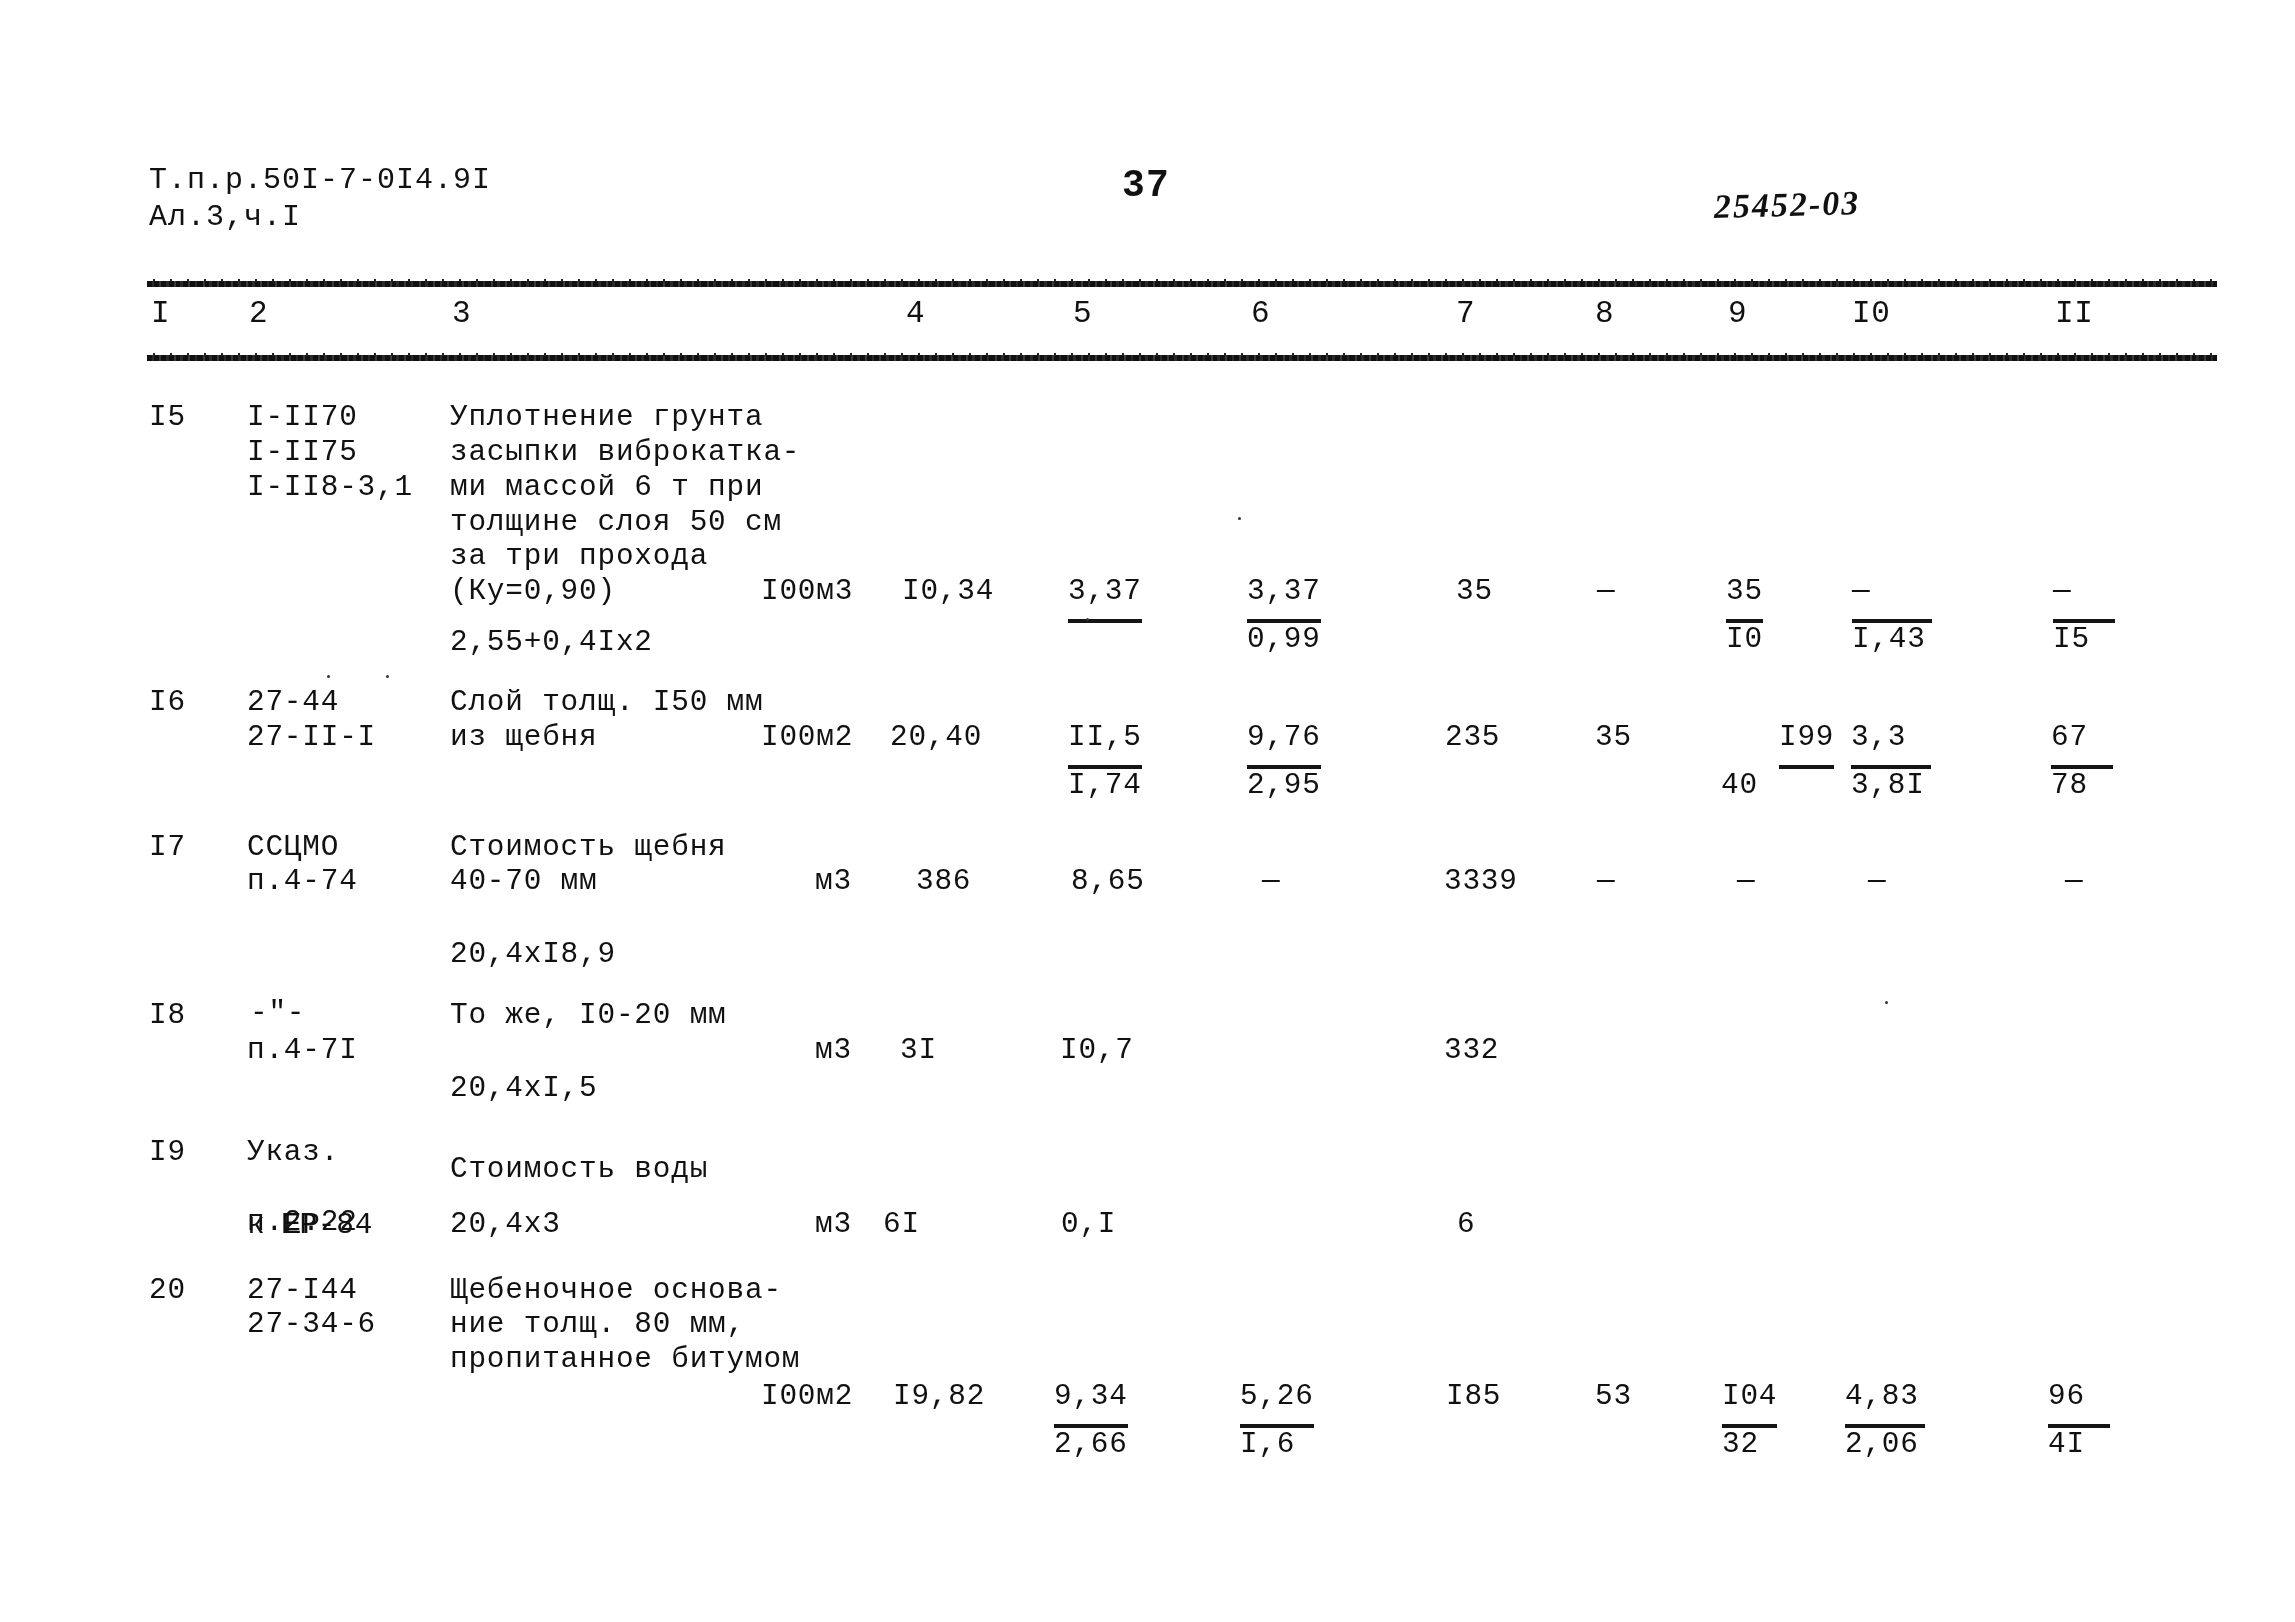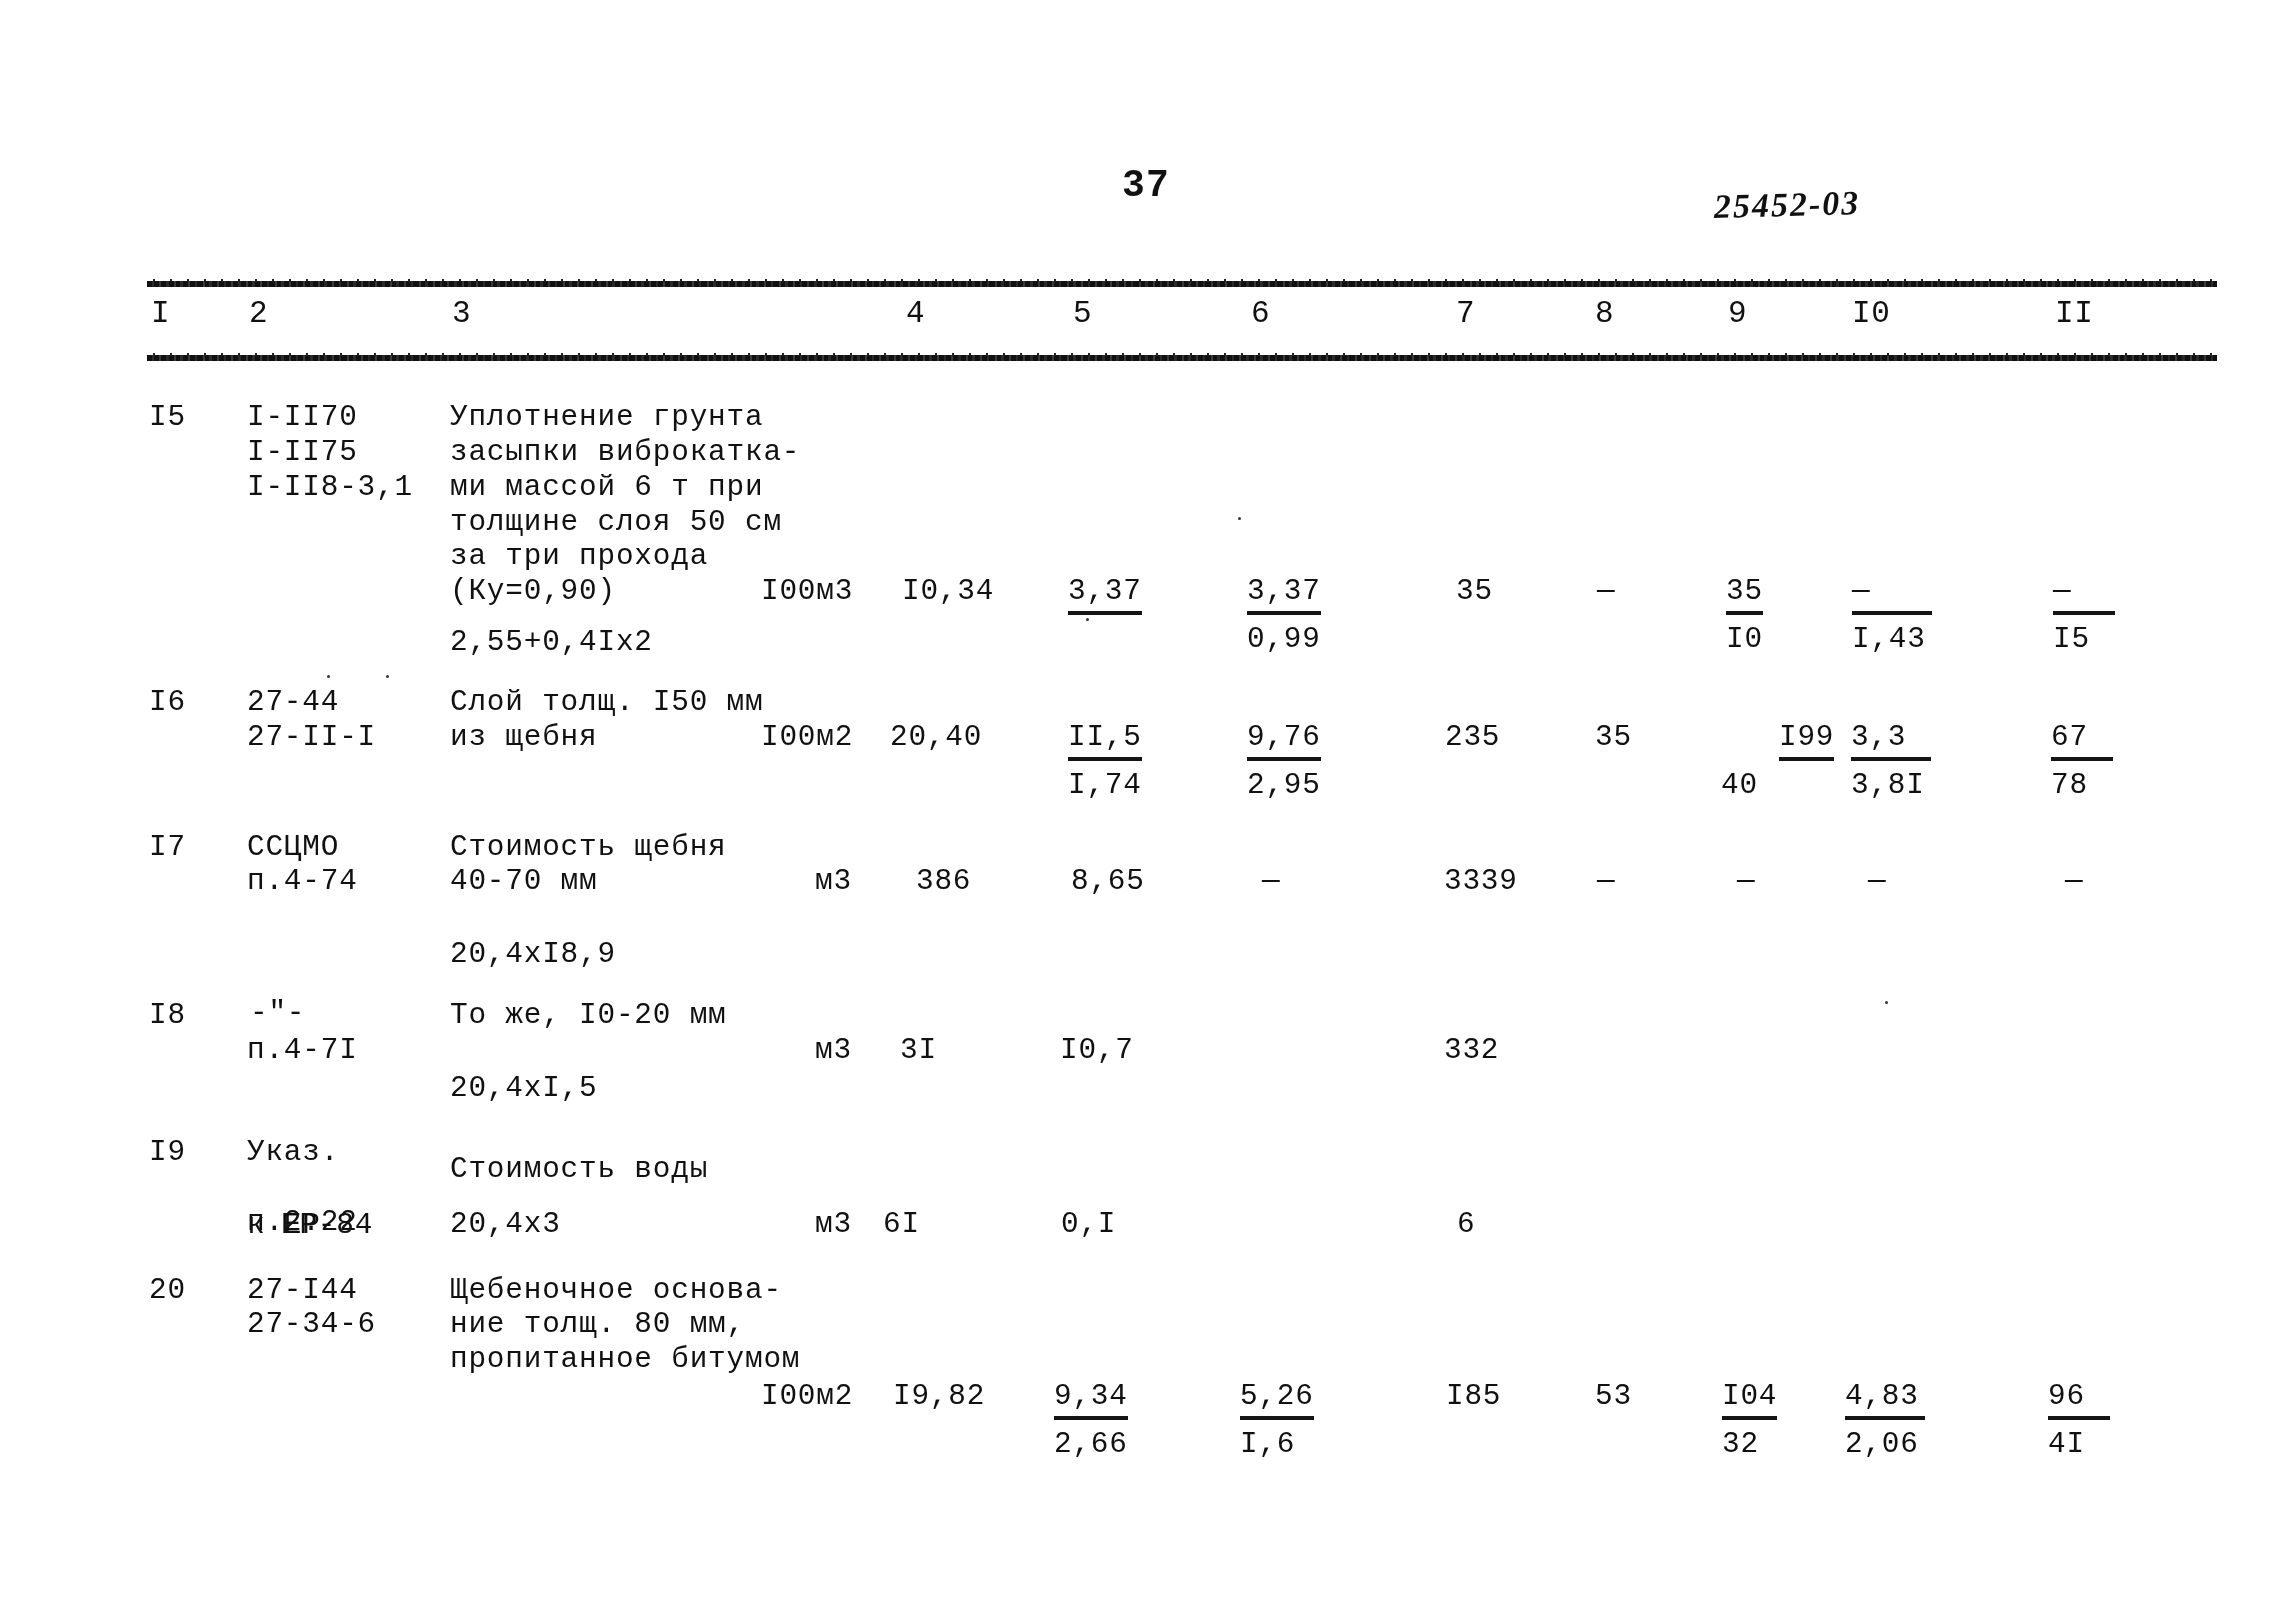--- a/index.html
+++ b/index.html
@@ -104,21 +104,21 @@
     letter-spacing: 0.8px;
     white-space: nowrap;
   }
   
   .frac-top {
     position: absolute;
     font-size: 29.4px;
     line-height: 35px;
     letter-spacing: 0.8px;
     white-space: nowrap;
-    padding-bottom: 2px;
+    padding-bottom: 10px;
     border-bottom: 4.6px solid #151515;
   }
   .frac-bot {
     position: absolute;
     font-size: 29.4px;
     line-height: 35px;
     letter-spacing: 0.8px;
     white-space: nowrap;
   }
   .dash {
@@ -143,20 +143,22 @@
     position: absolute;
     left: 34px;
     top: 0;
   }
 </style>
 </head>
 <body>
 
 <div class="page">
 
+  <div class="doc-header"><span>Т.п.р.50I-7-0I4.9I</span>
+<span>Ал.3,ч.I</span></div>
 
   <div class="page-number">37</div>
 
   <div class="archive-code">25452-03</div>
 
   <div class="rule rule-1"></div>
   <div class="rule rule-2"></div>
 
   <div class="colhead" style="left:151px">I</div>
   <div class="colhead" style="left:249px">2</div>

